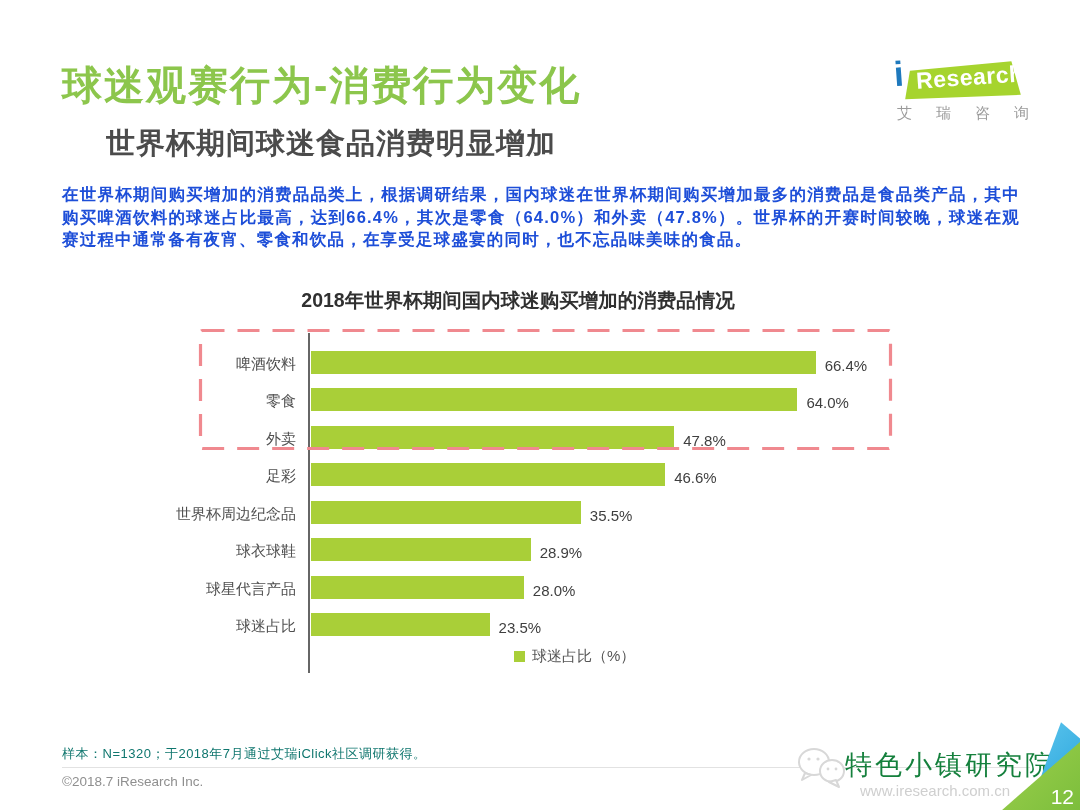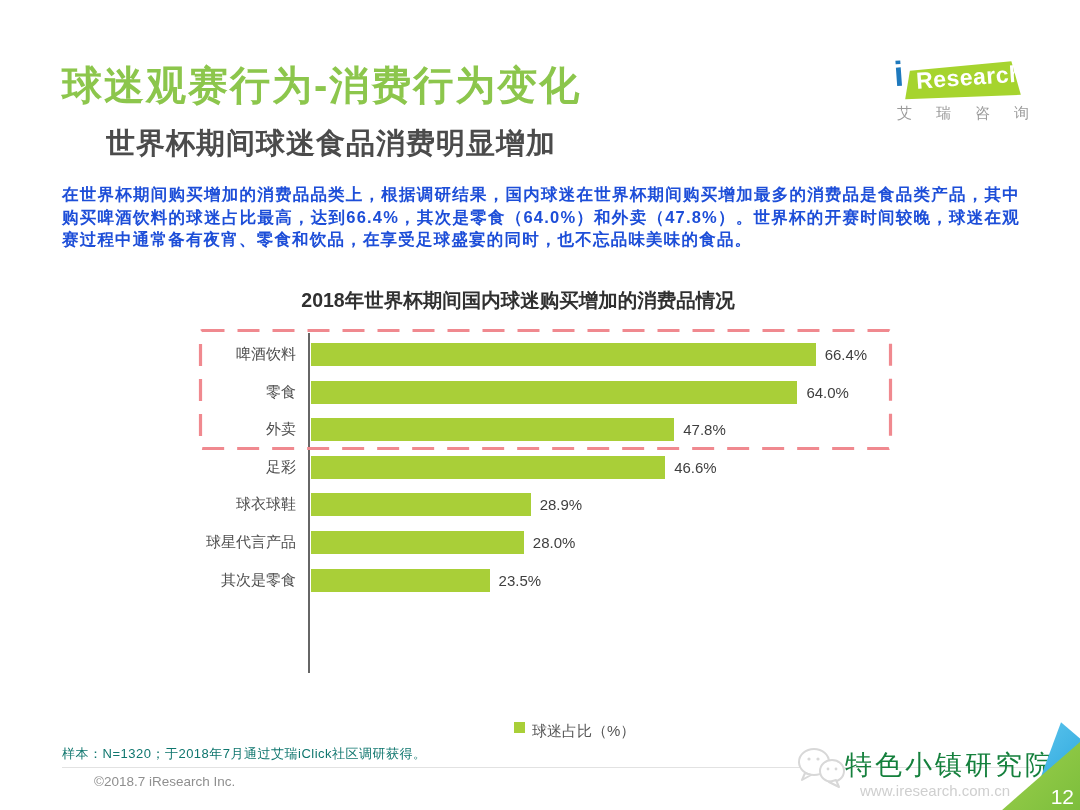--- a/index.html
+++ b/index.html
@@ -34,34 +34,34 @@
     transform:rotate(-4deg);
   }
   .logo-cn{
     position:absolute;left:17px;top:52px;width:132px;display:flex;justify-content:space-between;
     font-size:15px;color:#9b9b9b;
   }
 
   
   .chart-title{left:168px;top:287px;width:700px;text-align:center;font-size:19.5px;font-weight:700;color:#303030;}
   #chart-rows{left:155px;top:336px;width:760px;}
-  .chart-row{display:flex;align-items:center;height:37.55px;}
+  .chart-row{display:flex;align-items:flex-end;height:37.55px;}
   .chart-row .cat{width:150px;box-sizing:border-box;padding-right:9px;text-align:right;font-size:15px;color:#4f4f4f;flex:none;}
   .chart-row .bar{height:23px;margin-left:6px;flex:none;}
   .chart-row .val{margin-left:9px;font-size:15px;color:#3f3f3f;flex:none;}
   .axis-line{left:308px;top:333px;width:2px;height:340px;background:#666;}
-  .legend{left:514px;top:722px;display:flex;}
+  .legend{left:514px;top:647px;display:flex;align-items:center;}
   .legend .swatch{width:11px;height:11px;margin-right:7px;flex:none;}
   .legend .legend-text{font-size:15px;color:#555;}
   .highlight-box{left:193px;top:323px;}
 
   
   .sample-note{left:62px;top:745px;font-size:13px;color:#0f766e;letter-spacing:.5px;text-align:right;}
   .footer-divider{left:62px;top:767px;width:968px;height:1px;background:#e2e2e2;}
-  .copyright{left:62px;top:774px;font-size:13.5px;color:#8f8f8f;margin-left:32px;}
+  .copyright{left:62px;top:774px;font-size:13.5px;color:#8f8f8f;}
 
   
   .wm-icon{left:795px;top:744px;}
   .wm-text{left:845px;top:747px;font-size:27px;color:#15803d;letter-spacing:3px;}
   .wm-site{left:860px;top:782px;font-size:15px;color:#cfcfcf;}
 
   
   .corner-blue{
     left:1030px;top:714px;width:50px;height:82px;
     background:linear-gradient(135deg,#62c8ef,#29a5dc);
@@ -109,31 +109,36 @@
       <div class="cat">外卖</div>
       <div class="bar" style="width: 363.28px; background: rgb(169, 207, 56);"></div>
       <div class="val">47.8%</div>
     </div>
     <div class="chart-row">
       <div class="cat">足彩</div>
       <div class="bar" style="width: 354.16px; background: rgb(169, 207, 56);"></div>
       <div class="val">46.6%</div>
     </div>
     <div class="chart-row">
+      <div class="cat">世界杯周边纪念品</div>
+      <div class="bar" style="width: 269.8px; background: rgb(169, 207, 56);"></div>
+      <div class="val">35.5%</div>
+    </div>
+    <div class="chart-row">
       <div class="cat">球衣球鞋</div>
       <div class="bar" style="width: 219.64px; background: rgb(169, 207, 56);"></div>
       <div class="val">28.9%</div>
     </div>
     <div class="chart-row">
       <div class="cat">球星代言产品</div>
       <div class="bar" style="width: 212.8px; background: rgb(169, 207, 56);"></div>
       <div class="val">28.0%</div>
     </div>
     <div class="chart-row">
-      <div class="cat">其次是零食</div>
+      <div class="cat">球迷占比</div>
       <div class="bar" style="width: 178.6px; background: rgb(169, 207, 56);"></div>
       <div class="val">23.5%</div>
     </div>
   </div>
 <div class="abs axis-line"></div>
 
 <svg class="abs highlight-box" width="706" height="134">
   <rect id="hl-rect" x="7.5" y="7.5" width="690" height="118" rx="2" fill="none" stroke-width="3.2" stroke-dasharray="22 13" stroke="#f0898f"></rect>
 </svg>
 

